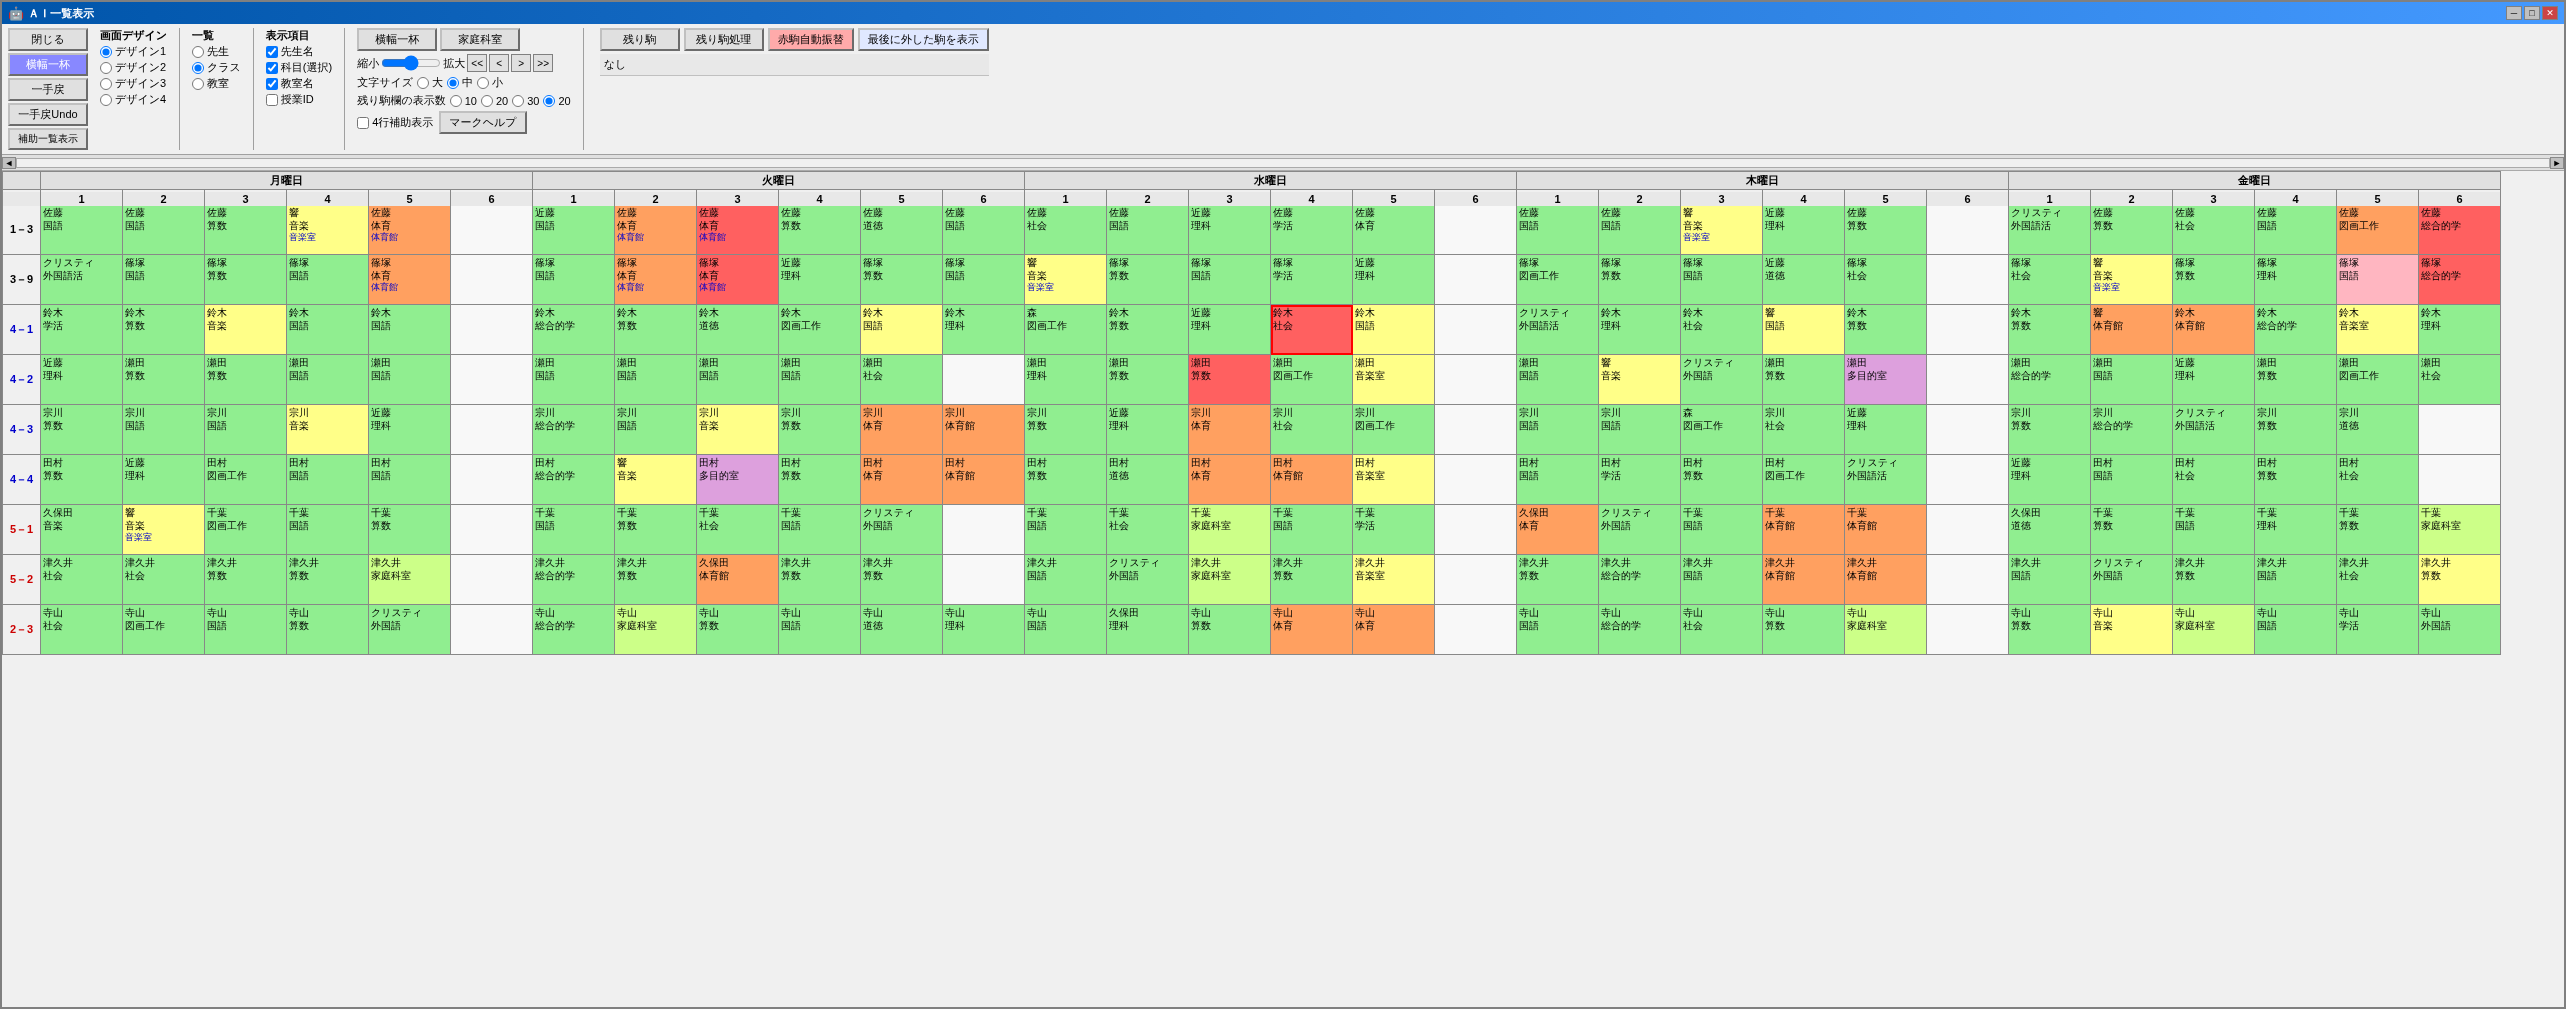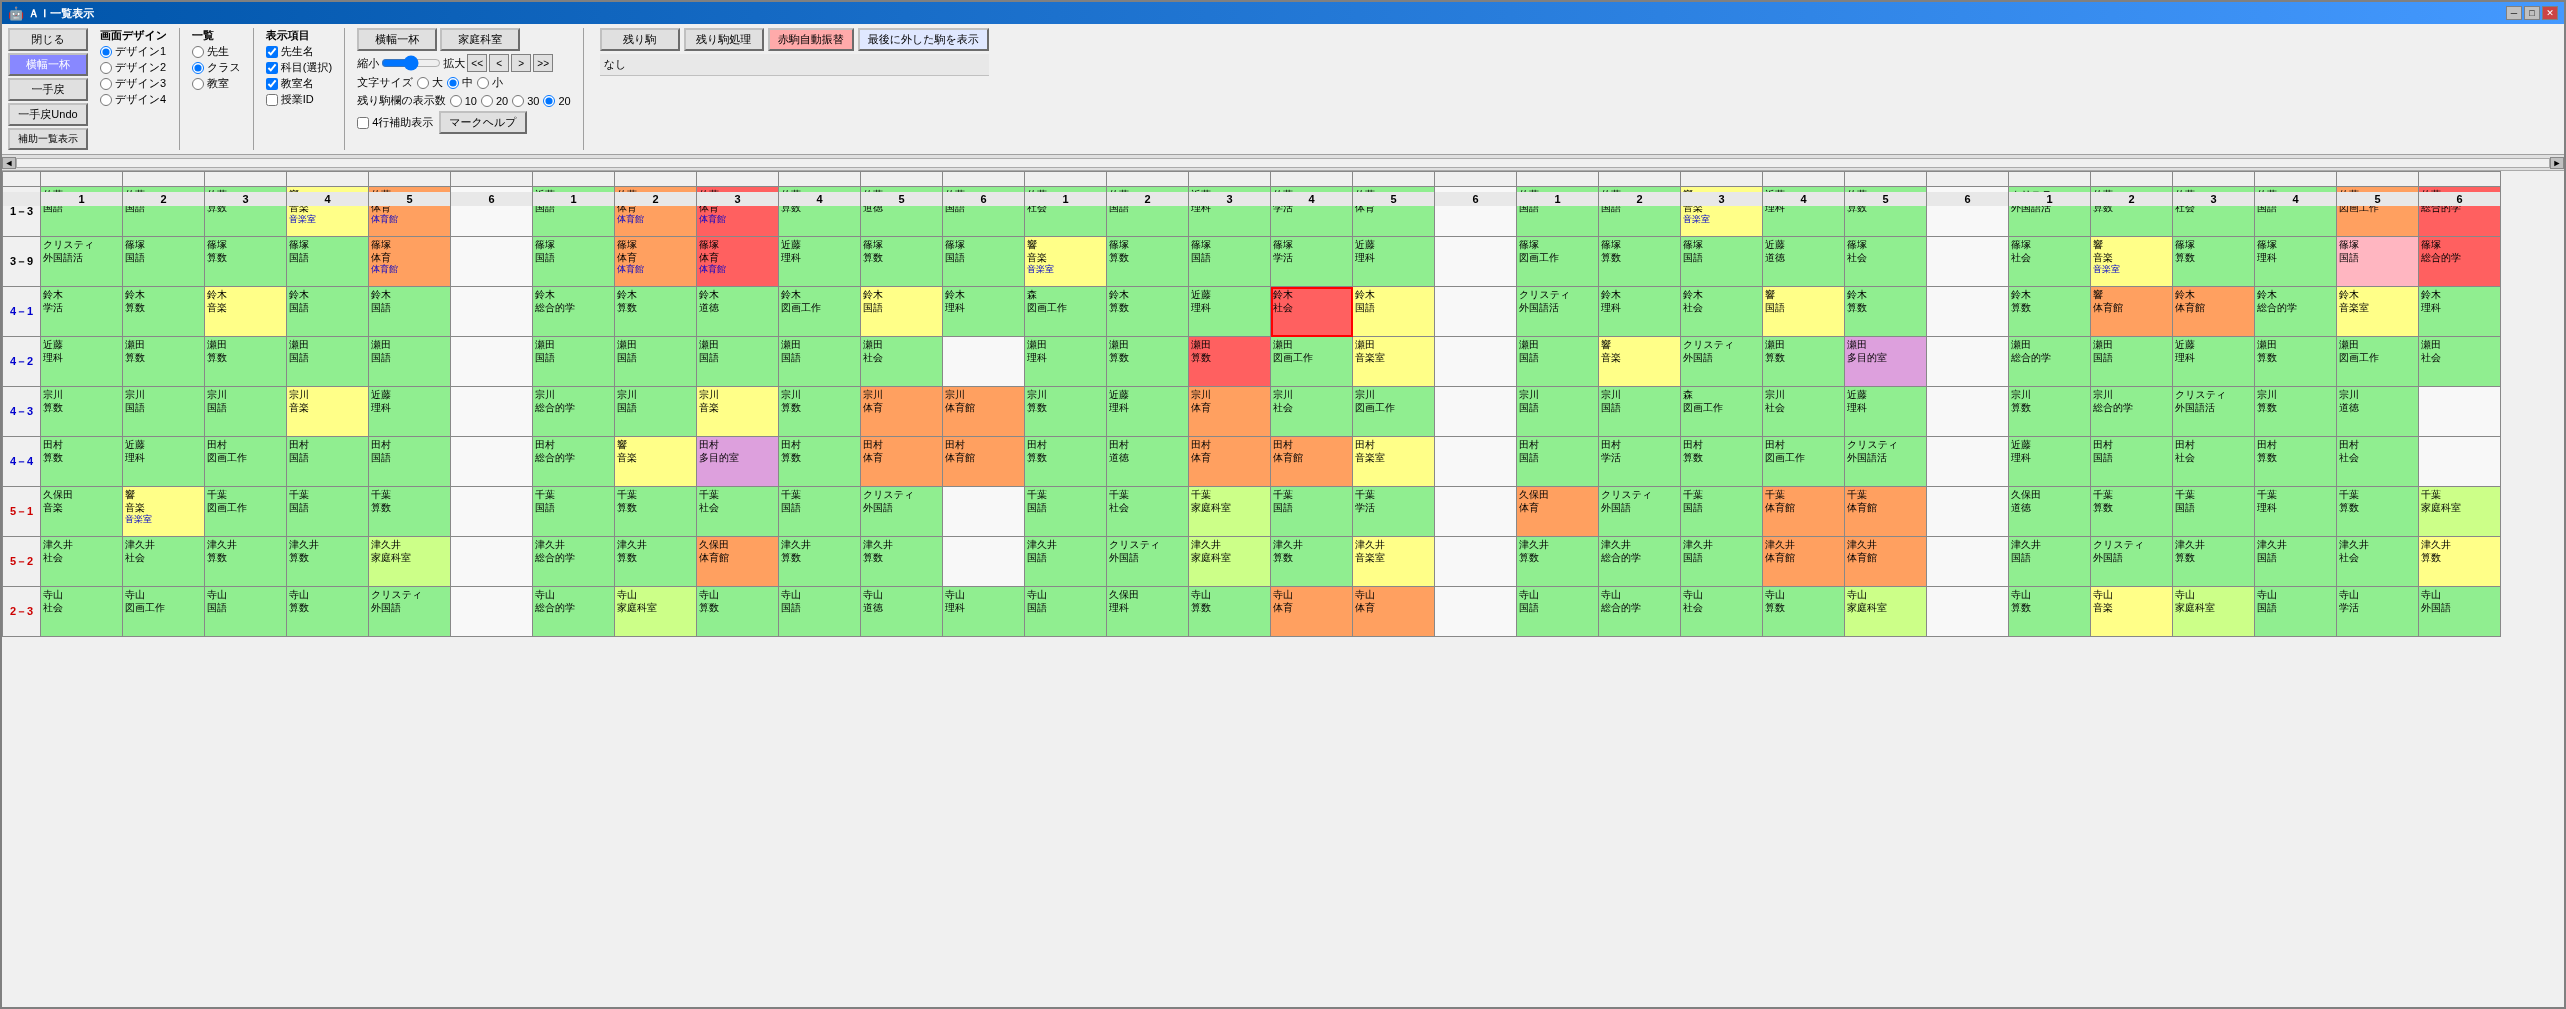--- a/index.html
+++ b/index.html
@@ -193,20 +193,33 @@
   <div style="height:16px;background:#e0e0e0;border-bottom:1px solid #aaa;display:flex;align-items:center;flex-shrink:0;">
     <div style="width:14px;height:12px;background:#c0c0c0;border:1px solid #888;cursor:pointer;display:flex;align-items:center;justify-content:center;font-size:9px;">◄</div>
     <div style="flex:1;height:10px;background:#f0f0f0;border:1px solid #aaa;"></div>
     <div style="width:14px;height:12px;background:#c0c0c0;border:1px solid #888;cursor:pointer;display:flex;align-items:center;justify-content:center;font-size:9px;">►</div>
   </div>
 
   <div class="tbl-container" style="flex:1;overflow:auto;">
     <table class="main-tbl">
       <thead>
         <tr>
+          <th style="width:38px;background:#e0e0e0;position:sticky;top:0;left:0;z-index:20;"></th>
+
+          <th colspan="6" class="day-hdr" style="position:sticky;top:0;">月曜日</th>
+
+          <th colspan="6" class="day-hdr" style="position:sticky;top:0;">火曜日</th>
+
+          <th colspan="6" class="day-hdr" style="position:sticky;top:0;">水曜日</th>
+
+          <th colspan="6" class="day-hdr" style="position:sticky;top:0;">木曜日</th>
+
+          <th colspan="6" class="day-hdr" style="position:sticky;top:0;">金曜日</th>
+        </tr>
+        <tr>
           <th style="width:38px;background:#e8e8e8;position:sticky;top:20px;left:0;z-index:20;"></th>
 
           <th class="period-num" style="position:sticky;top:20px;">1</th>
           <th class="period-num" style="position:sticky;top:20px;">2</th>
           <th class="period-num" style="position:sticky;top:20px;">3</th>
           <th class="period-num" style="position:sticky;top:20px;">4</th>
           <th class="period-num" style="position:sticky;top:20px;">5</th>
           <th class="period-num" style="position:sticky;top:20px;">6</th>
 
           <th class="period-num" style="position:sticky;top:20px;">1</th>

